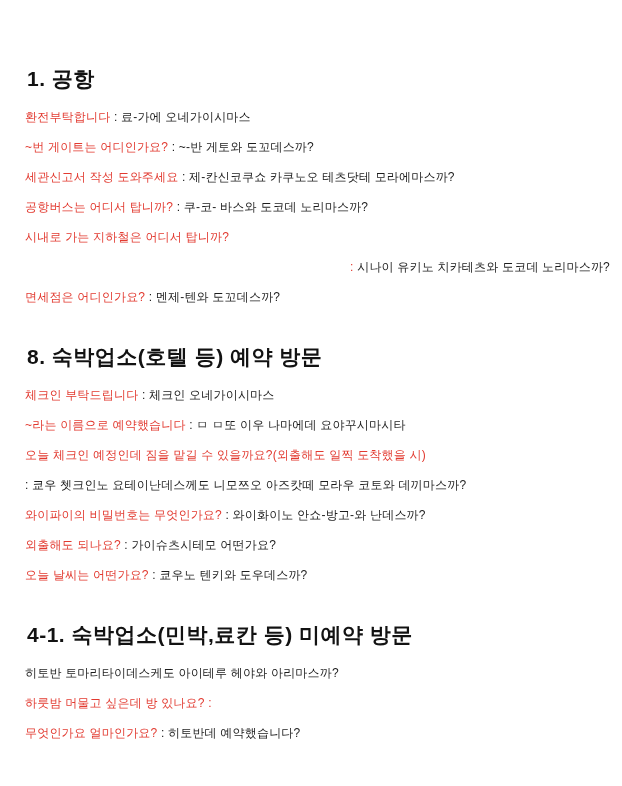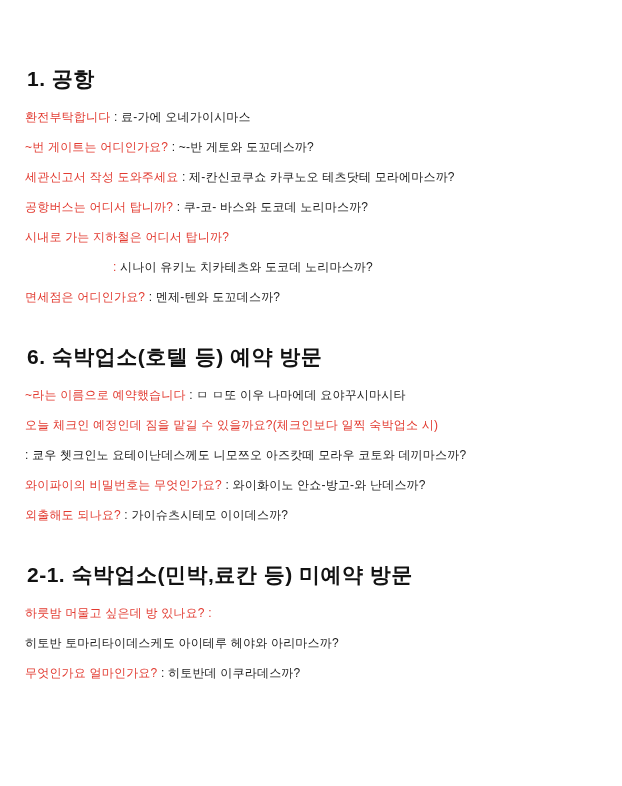--- a/index.html
+++ b/index.html
@@ -33,21 +33,21 @@
   }
   .line {
     margin: 0;
     font-size: 12px;
     font-weight: 400;
     line-height: 30px;
     letter-spacing: 0.2px;
     white-space: nowrap;
     color: var(--text-black, #1c1c1c);
   }
-  .line.indent { padding-left: 88px; }
+  .line.indent { padding-left: 88px; text-align: right; }
   .seg-red { color: var(--accent-red, #e23a30); }
   .seg-black { color: var(--text-black, #1c1c1c); }
 </style>
 </head>
 <body>
 
 <div class="doc">
   <div id="sections">
   <section class="section">
     <h2 class="section-title">1. 공항</h2>
@@ -62,42 +62,44 @@
 
   <p class="line"><span class="seg-red">시내로 가는 지하철은 어디서 탑니까?</span></p>
 
   <p class="line indent"><span class="seg-red">:  </span><span class="seg-black">시나이 유키노 치카테츠와 도코데 노리마스까?</span></p>
 
   <p class="line"><span class="seg-red">면세점은 어디인가요?</span><span class="seg-black"> : 멘제-텐와 도꼬데스까?</span></p>
 </div>
   </section>
 
   <section class="section">
-    <h2 class="section-title">6. 숙박업소(호텔 등) 예약 방문</h2>
+    <h2 class="section-title">8. 숙박업소(호텔 등) 예약 방문</h2>
     <div class="lines">
+  <p class="line"><span class="seg-red">체크인 부탁드립니다</span><span class="seg-black"> : 체크인 오네가이시마스</span></p>
 
   <p class="line"><span class="seg-red">~라는 이름으로 예약했습니다</span><span class="seg-black"> : ㅁ ㅁ또 이우 나마에데 요야꾸시마시타</span></p>
 
-  <p class="line"><span class="seg-red">오늘 체크인 예정인데 짐을 맡길 수 있을까요?(체크인보다 일찍 숙박업소 시)</span></p>
+  <p class="line"><span class="seg-red">오늘 체크인 예정인데 짐을 맡길 수 있을까요?(외출해도 일찍 도착했을 시)</span></p>
 
   <p class="line"><span class="seg-black">: 쿄우 쳇크인노 요테이난데스께도 니모쯔오 아즈캇떼 모라우 코토와 데끼마스까?</span></p>
 
   <p class="line"><span class="seg-red">와이파이의 비밀번호는 무엇인가요?</span><span class="seg-black"> : 와이화이노 안쇼-방고-와 난데스까?</span></p>
 
-  <p class="line"><span class="seg-red">외출해도 되나요?</span><span class="seg-black"> : 가이슈츠시테모 이이데스까?</span></p>
+  <p class="line"><span class="seg-red">외출해도 되나요?</span><span class="seg-black"> : 가이슈츠시테모 어떤가요?</span></p>
 
+  <p class="line"><span class="seg-red">오늘 날씨는 어떤가요?</span><span class="seg-black"> : 쿄우노 텐키와 도우데스까?</span></p>
 </div>
   </section>
 
   <section class="section">
-    <h2 class="section-title">2-1. 숙박업소(민박,료칸 등) 미예약 방문</h2>
+    <h2 class="section-title">4-1. 숙박업소(민박,료칸 등) 미예약 방문</h2>
     <div class="lines">
+  <p class="line"><span class="seg-black">히토반 토마리타이데스케도 아이테루 헤야와 아리마스까?</span></p>
+
   <p class="line"><span class="seg-red">하룻밤 머물고 싶은데 방 있나요? :</span></p>
 
-  <p class="line"><span class="seg-black">히토반 토마리타이데스케도 아이테루 헤야와 아리마스까?</span></p>
-
-  <p class="line"><span class="seg-red">무엇인가요 얼마인가요?</span><span class="seg-black"> : 히토반데 이쿠라데스까?</span></p>
+  <p class="line"><span class="seg-red">무엇인가요 얼마인가요?</span><span class="seg-black"> : 히토반데 예약했습니다?</span></p>
 
 
 </div>
   </section>
 </div>
 </div>
 
 </body></html>

